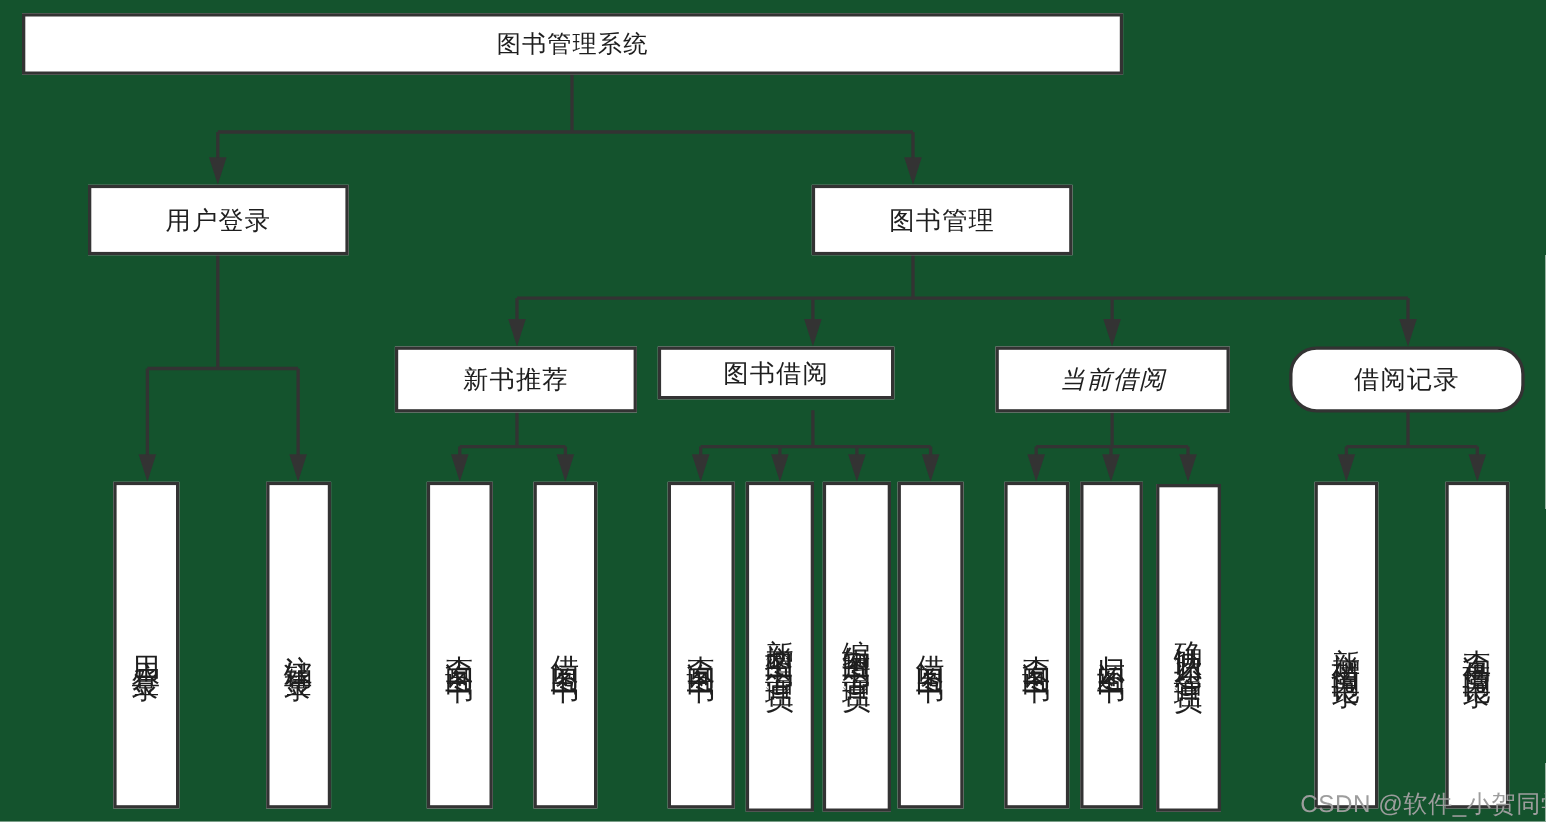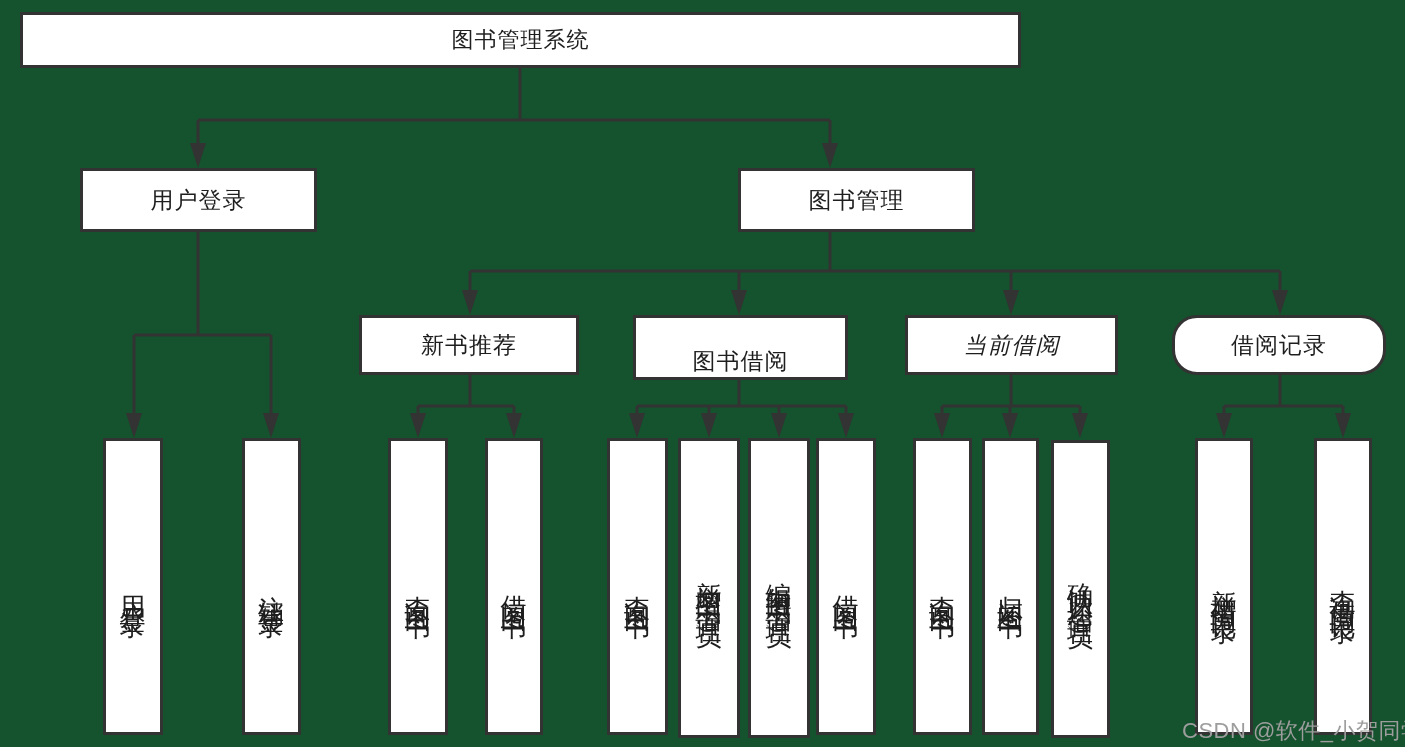--- a/index.html
+++ b/index.html
@@ -111,21 +111,21 @@
   <div class="node h" style="left:80px; top:168px; width:237px; height:64px;">
     <span class="lbl">用户登录</span>
   </div>
   <div class="node h" style="left:710px; top:168px; width:237px; height:64px;margin-left:28px;">
     <span class="lbl">图书管理</span>
   </div>
 
   <div class="node h" style="left:359px; top:315px; width:220px; height:60px;">
     <span class="lbl">新书推荐</span>
   </div>
-  <div class="node h" style="left:633px; top:315px; width:215px; height:65px;align-items:flex-end;">
+  <div class="node h" style="left:598px; top:315px; width:215px; height:48px;">
     <span class="lbl">图书借阅</span>
   </div>
   <div class="node h" style="left:905px; top:315px; width:213px; height:60px;font-style:italic;">
     <span class="lbl">当前借阅</span>
   </div>
   <div class="node h" style="left:1172px; top:315px; width:214px; height:60px;border-radius:25px;">
     <span class="lbl">借阅记录</span>
   </div>
 
   <div class="node v" style="left:103px; top:438px; width:60px; height:297px;">

